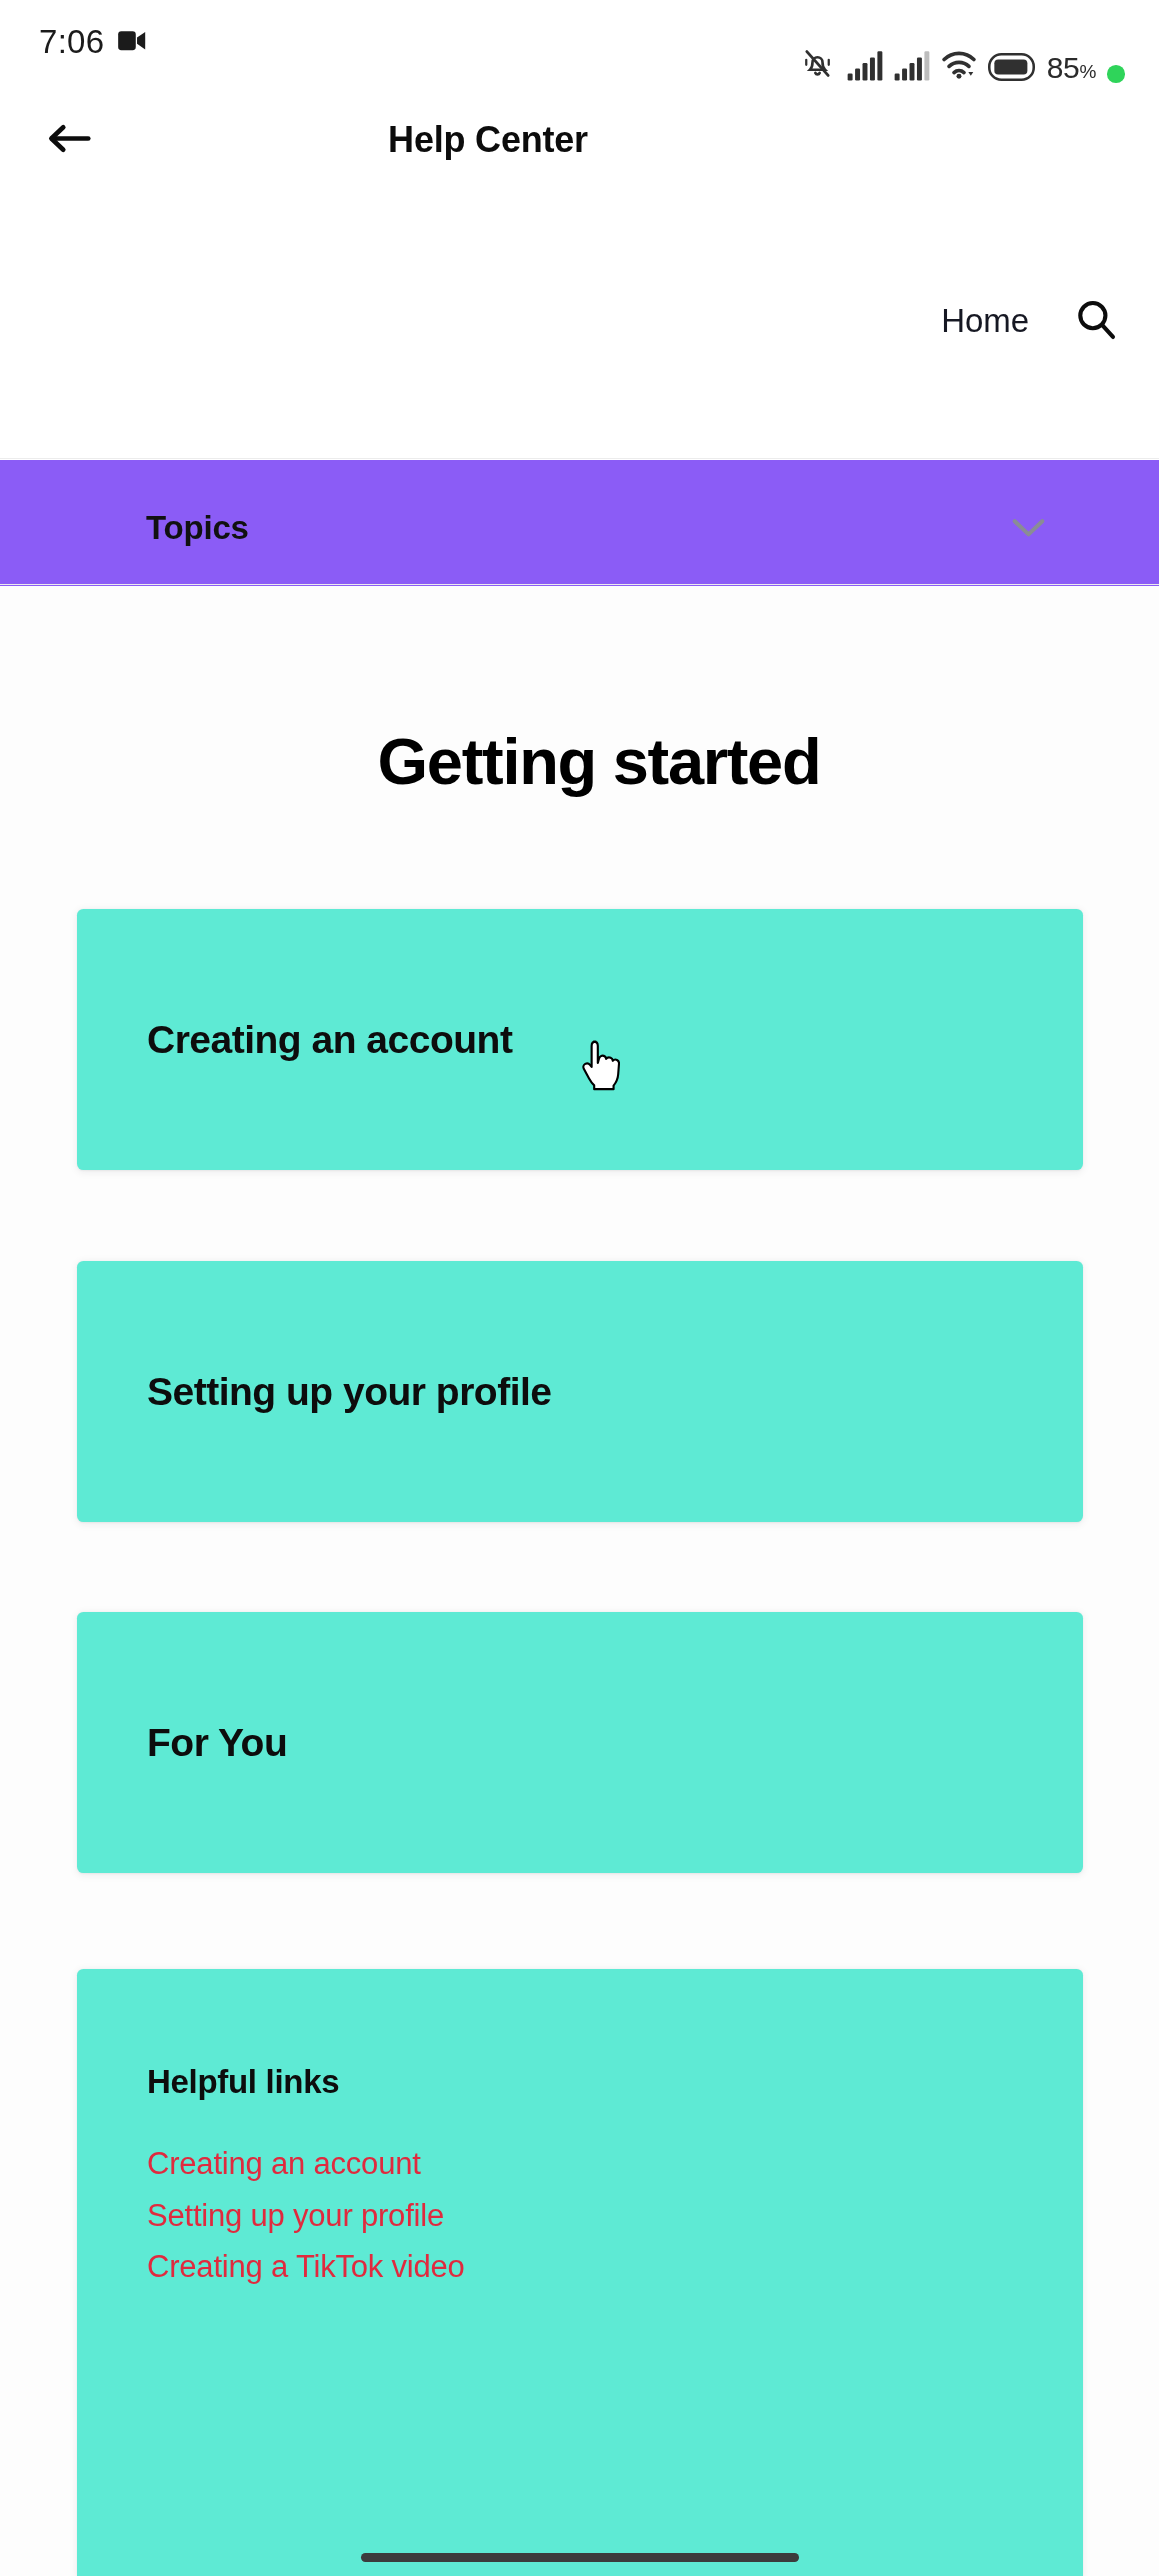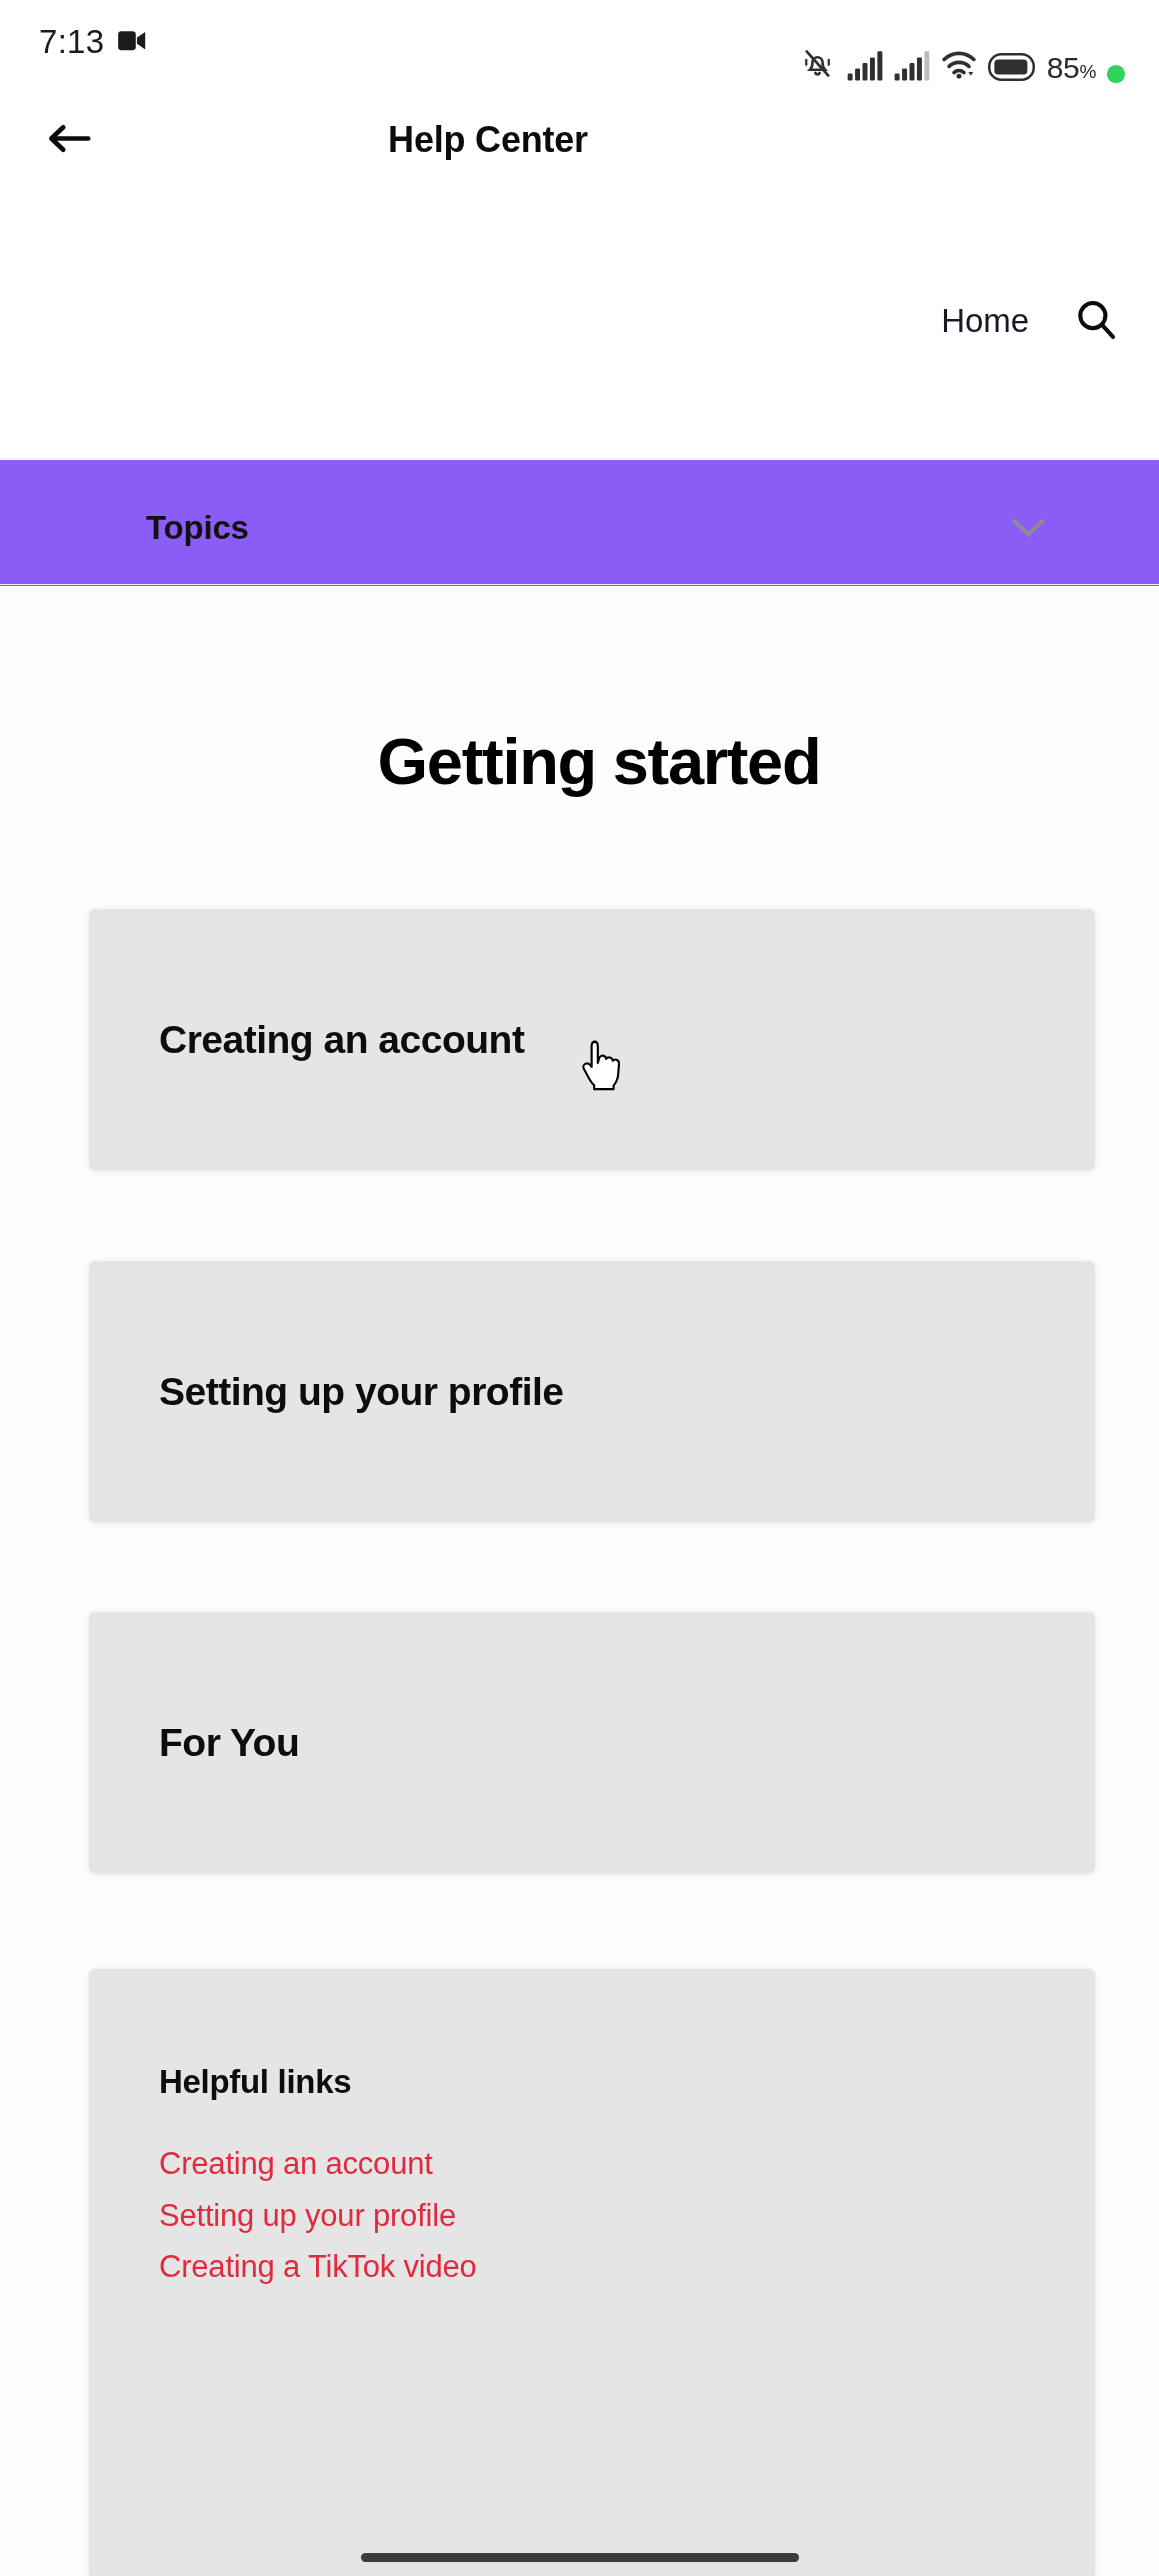--- a/index.html
+++ b/index.html
@@ -171,23 +171,23 @@
     text-align: center;
     font-size: 65px;
     font-weight: 700;
     color: #000000;
     letter-spacing: -1.3px;
   }
 
   
   .card {
     position: absolute;
-    left: 89px;
+    left: 77px;
     width: 1006px;
-    background: #e5e5e5;
+    background: #5eead4;
     border-radius: 6.3px;
     box-shadow: 0 1.9px 8.8px rgba(22, 24, 35, 0.075),
                 0 0.6px 1.9px rgba(22, 24, 35, 0.05);
     cursor: pointer;
   }
   .card-topic {
     height: 261px;
     display: flex;
     align-items: center;
     padding-left: 70px;
@@ -259,21 +259,21 @@
     cursor: pointer;
   }
 </style>
 </head>
 <body>
 
 <div class="screen">
 
   <div class="status-bar">
     <div class="status-left">
-      <span class="status-time">7:13</span>
+      <span class="status-time">7:06</span>
       <span>
         <svg width="28" height="21.4" viewBox="0 0 44 34">
           <rect x="0" y="2" width="28" height="30" rx="5" fill="#1b1b1b"></rect>
           <path d="M30 12 L43 3 L43 31 L30 22 Z" fill="#1b1b1b"></path>
         </svg>
       </span>
     </div>
 
     <div class="status-right">
 

